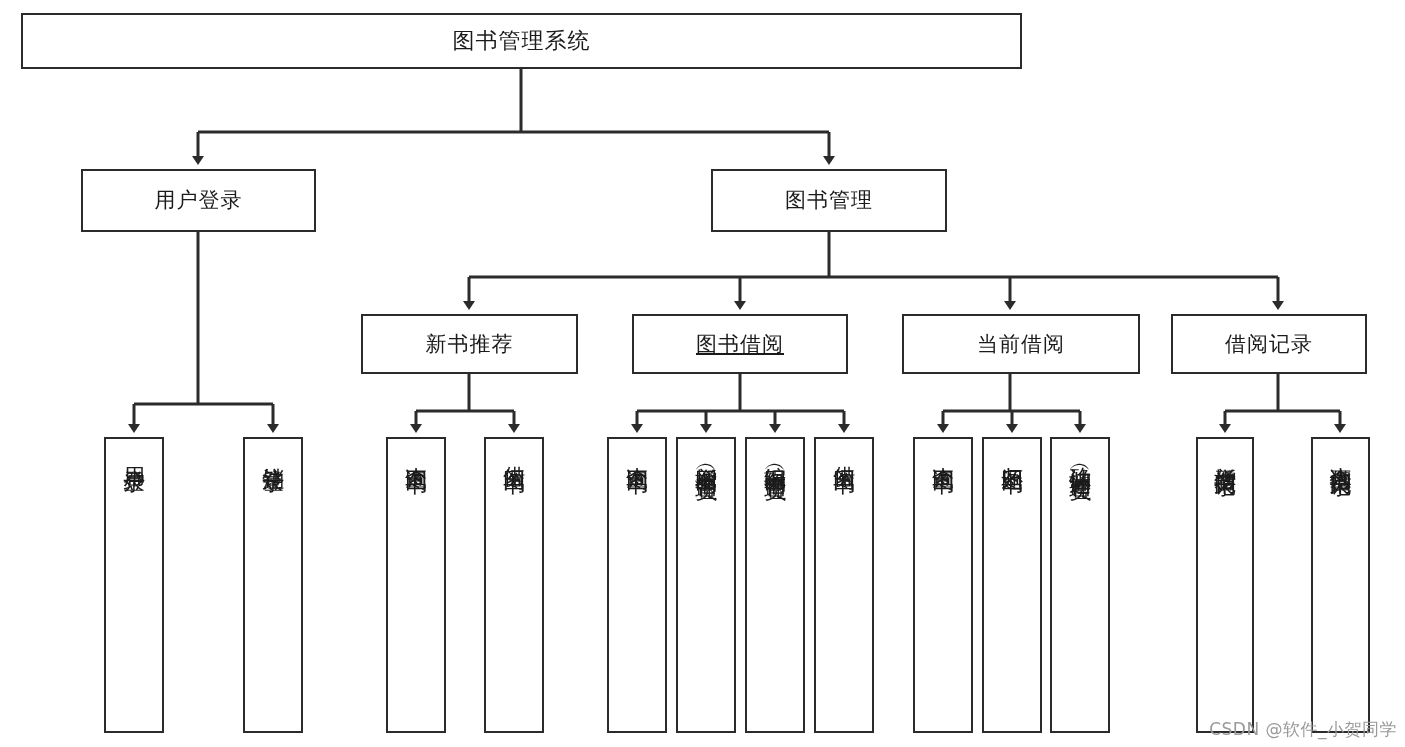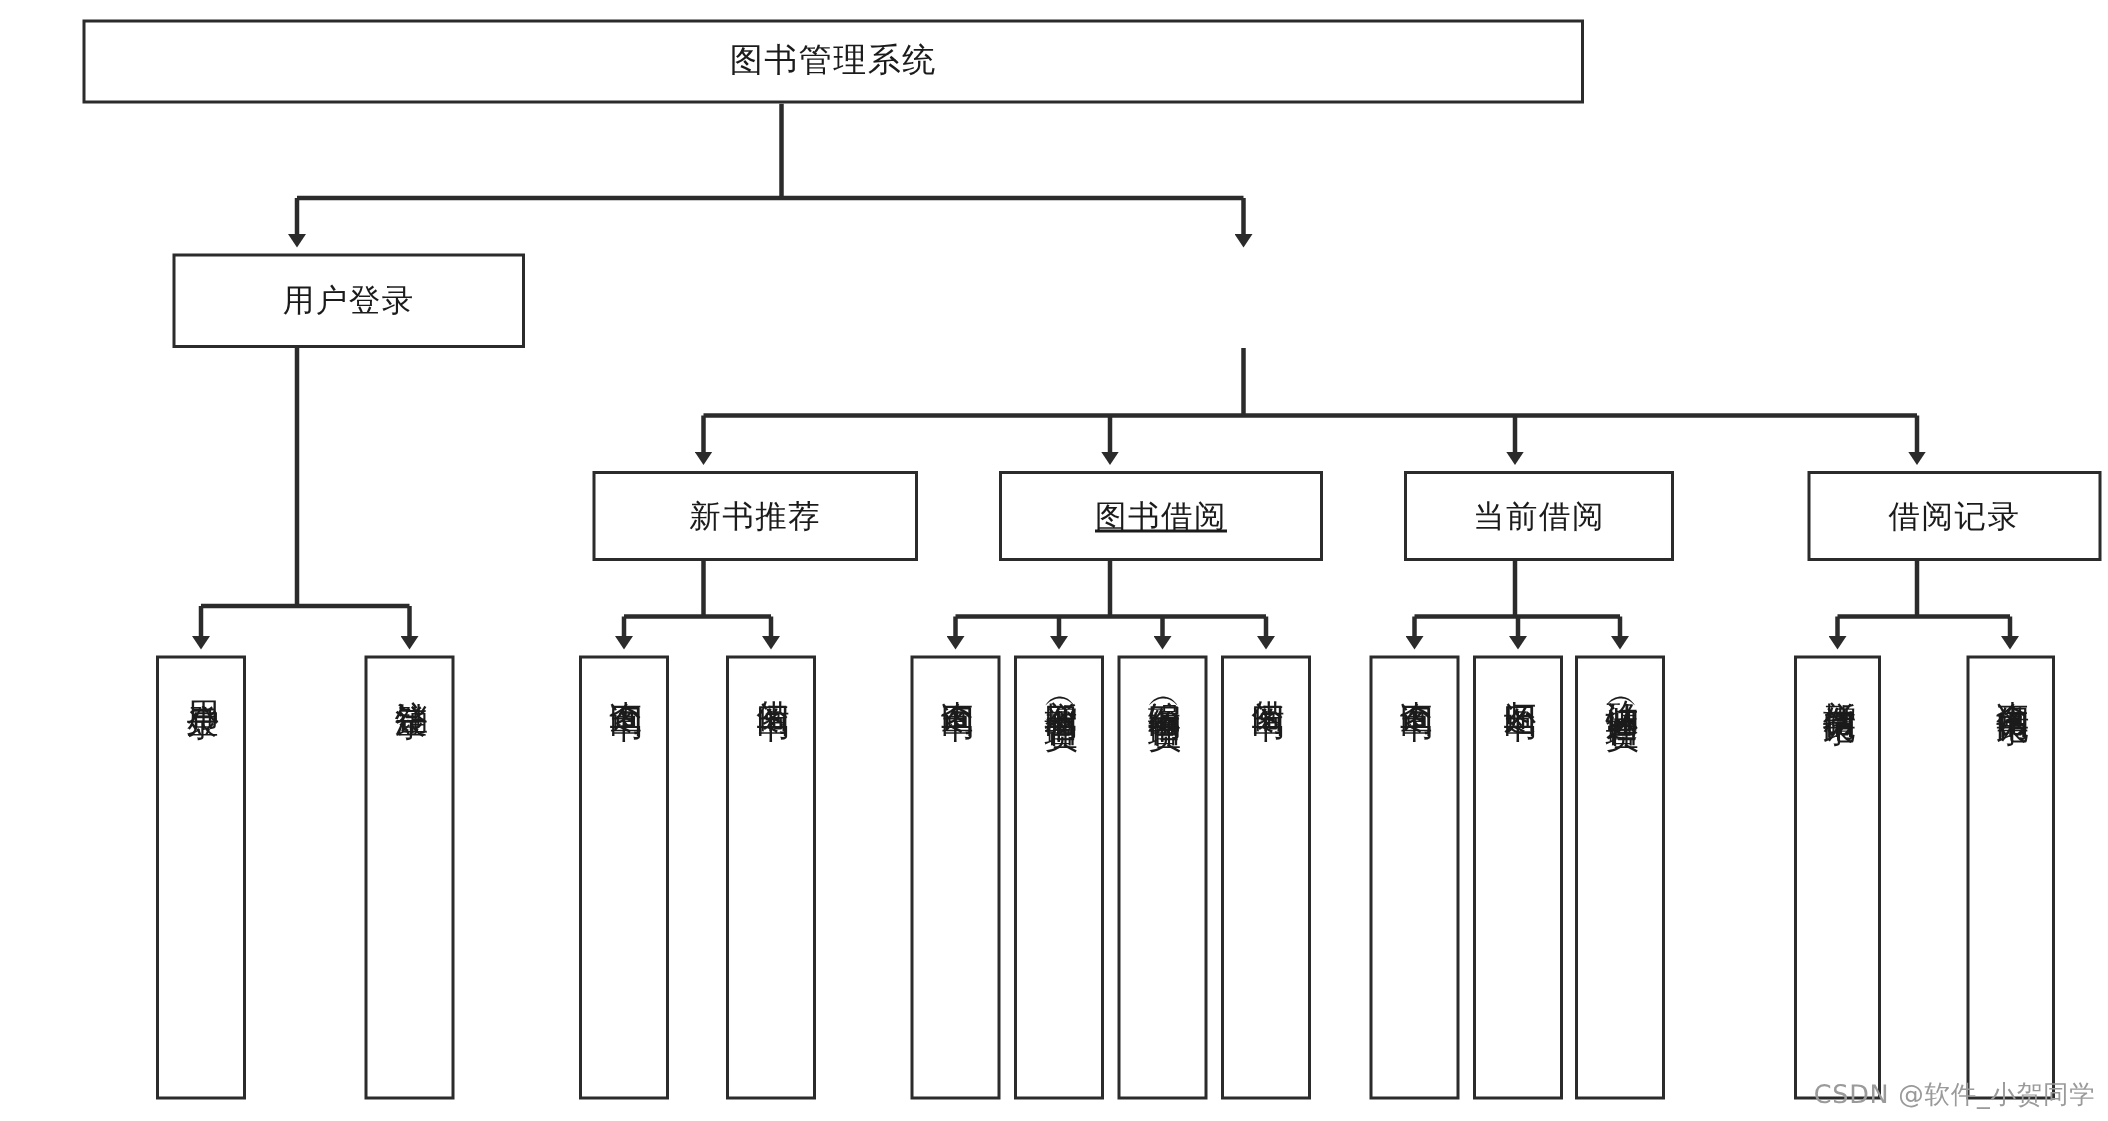--- a/index.html
+++ b/index.html
@@ -23,21 +23,20 @@
   }
   .node{
     position:absolute;
     box-sizing:border-box;
     background:#ffffff;
     border:2px solid #2b2b2b;
     display:flex;
     align-items:center;
     justify-content:center;
     z-index:3;
-    margin-left:34px;
   }
   .node .lbl{
     font-size:21px;
     line-height:1.25;
     color:#1b1b1b;
     letter-spacing:1px;
     white-space:nowrap;
   }
   .node.root .lbl{font-size:22px;}
   .leaf{
@@ -127,28 +126,31 @@
     </g>
   </svg>
 
   <div class="node root" style="left:21px; top:13px; width:1001px; height:56px;">
     <span class="lbl">图书管理系统</span>
   </div>
 
   <div class="node" style="left:81px; top:169px; width:235px; height:63px;">
     <span class="lbl">用户登录</span>
   </div>
+  <div class="node" style="left:711px; top:169px; width:236px; height:63px;">
+    <span class="lbl">图书管理</span>
+  </div>
 
   <div class="node" style="left:361px; top:314px; width:217px; height:60px;">
     <span class="lbl">新书推荐</span>
   </div>
   <div class="node" style="left:632px; top:314px; width:216px; height:60px;text-decoration:underline;">
     <span class="lbl">图书借阅</span>
   </div>
-  <div class="node" style="left:902px; top:314px; width:180px; height:60px;">
+  <div class="node" style="left:902px; top:314px; width:238px; height:60px;">
     <span class="lbl">当前借阅</span>
   </div>
   <div class="node" style="left:1171px; top:314px; width:196px; height:60px;">
     <span class="lbl">借阅记录</span>
   </div>
 
   <div class="leaf" style="left:104px; top:437px; width:60px; height:296px;">
     <span class="vlbl">用户登录</span>
   </div>
   <div class="leaf" style="left:243px; top:437px; width:60px; height:296px;">

